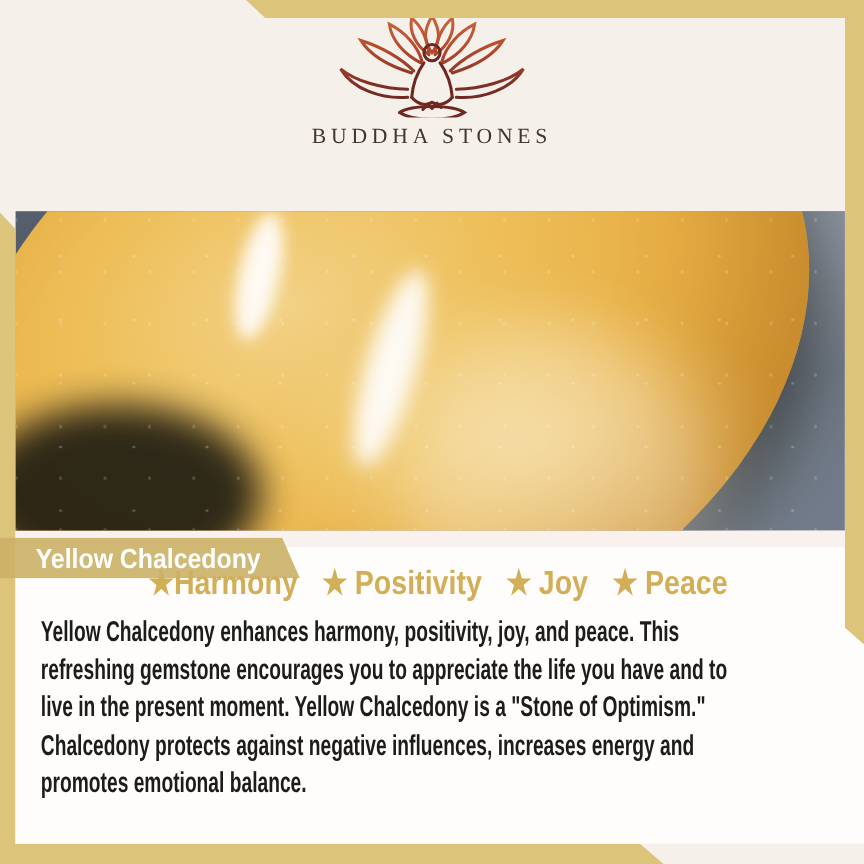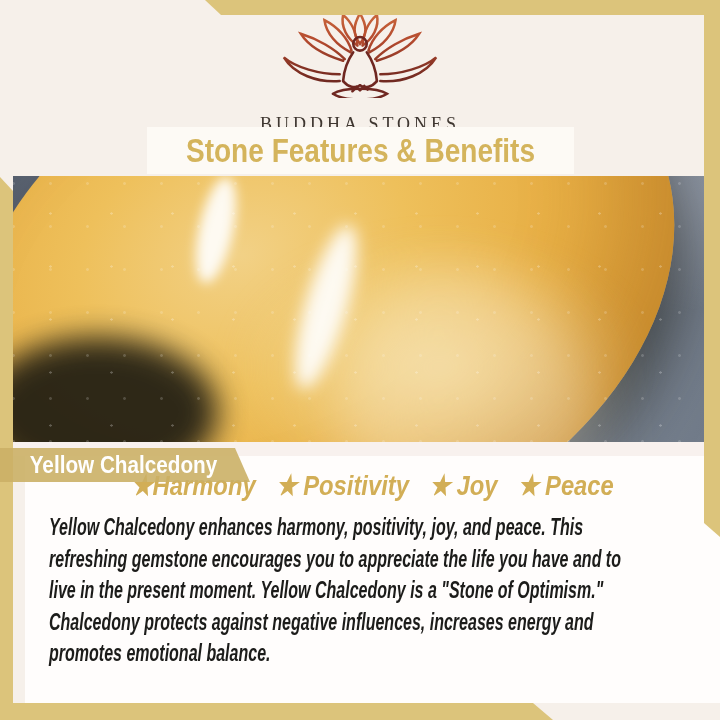--- a/index.html
+++ b/index.html
@@ -15,21 +15,21 @@
   .frame-right{right:0;top:0;width:16px;height:537px;
     clip-path:polygon(0 0,100% 0,100% 100%,0 calc(100% - 14px));}
   .frame-left{left:0;top:177px;width:13px;height:543px;
     clip-path:polygon(0 0,100% 14px,100% 100%,0 100%);}
   .frame-bottom{left:0;bottom:0;width:553px;height:17px;
     clip-path:polygon(0 0,calc(100% - 20px) 0,100% 100%,0 100%);}
   
   .header{position:absolute;left:0;top:10px;width:100%;text-align:center;z-index:3;}
   .logo-svg{display:inline-block;}
   .brand-name{
-    margin-top:12px;font-family:"Liberation Serif", serif;font-size:18px;
+    margin-top:0;font-family:"Liberation Serif", serif;font-size:18px;
     letter-spacing:4px;color:#3e3630;font-weight:500;
   }
   
   .banner{
     position:absolute;left:147px;top:127px;width:427px;height:47px;
     background:#fdfaf5;z-index:4;text-align:center;
   }
   .banner .title{
     display:block;line-height:47px;white-space:nowrap;
     font-size:33px;font-weight:bold;color:#d4b45c;
@@ -80,22 +80,22 @@
     margin-top:40px;
   }
   .stone-label span{
     display:block;line-height:34px;padding-left:33px;white-space:nowrap;
     color:#ffffff;font-weight:bold;font-size:23px;
     transform:scaleX(.9);transform-origin:left center;
   }
   
   .pink-strip{position:absolute;left:13px;right:0;top:442px;height:14px;
     background:#f8f1ee;z-index:1;}
-  .text-section{position:absolute;left:25px;right:0;top:456px;height:247px;
-    background:#fffdfc;z-index:1;font-style:italic;}
+  .text-section{position:absolute;left:10px;right:0;top:456px;height:247px;
+    background:#fffdfc;z-index:1;}
   .benefits-line{
     margin-top:13px;text-align:center;white-space:nowrap;
     font-size:28px;font-weight:bold;color:#d2ae56;
     transform:scaleX(.85);
   }
   .benefits-line .star{margin:0 7px 0 16px;}
   .benefits-line .star:first-child{margin:0;}
   .description{
     margin:9px 0 0 24px;width:970px;
     font-size:24px;line-height:31.5px;font-weight:bold;color:#1c1c1a;
@@ -146,23 +146,20 @@
         <path d="M118,50 C125,60 129,72 130,84"></path>
         <path d="M90,84 C96,91 104,93 110,89"></path>
         <path d="M130,84 C124,91 116,93 110,89"></path>
         <path d="M78,99 C90,91 130,91 142,99 C128,108 92,108 78,99"></path>
         <path d="M101,96 l5,-5 l4,4 M110,95 l5,-5 l4,4"></path>
       </g>
     </svg>
     <div class="brand-name">BUDDHA STONES</div>
   </div>
 
-  <div class="banner">
-    <span class="title">Stone Features &amp; Benefits</span>
-  </div>
 
   <div class="photo">
     <div class="stone"></div>
     <div class="stone-pale"></div>
     <div class="hl hl1"></div>
     <div class="hl hl2"></div>
     <div class="hl hl3"></div>
     <div class="shadow-dark"></div>
   </div>
 

